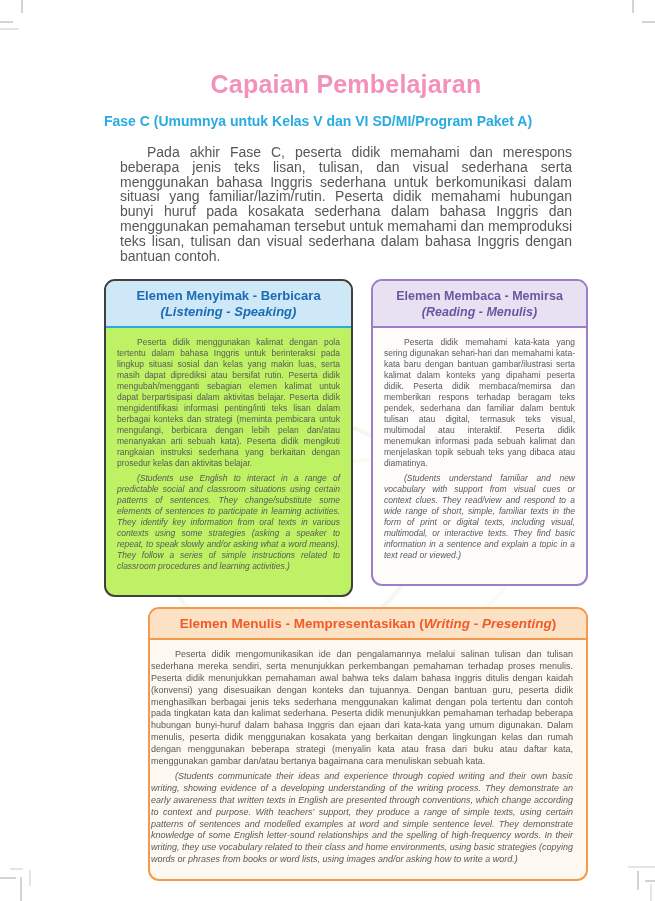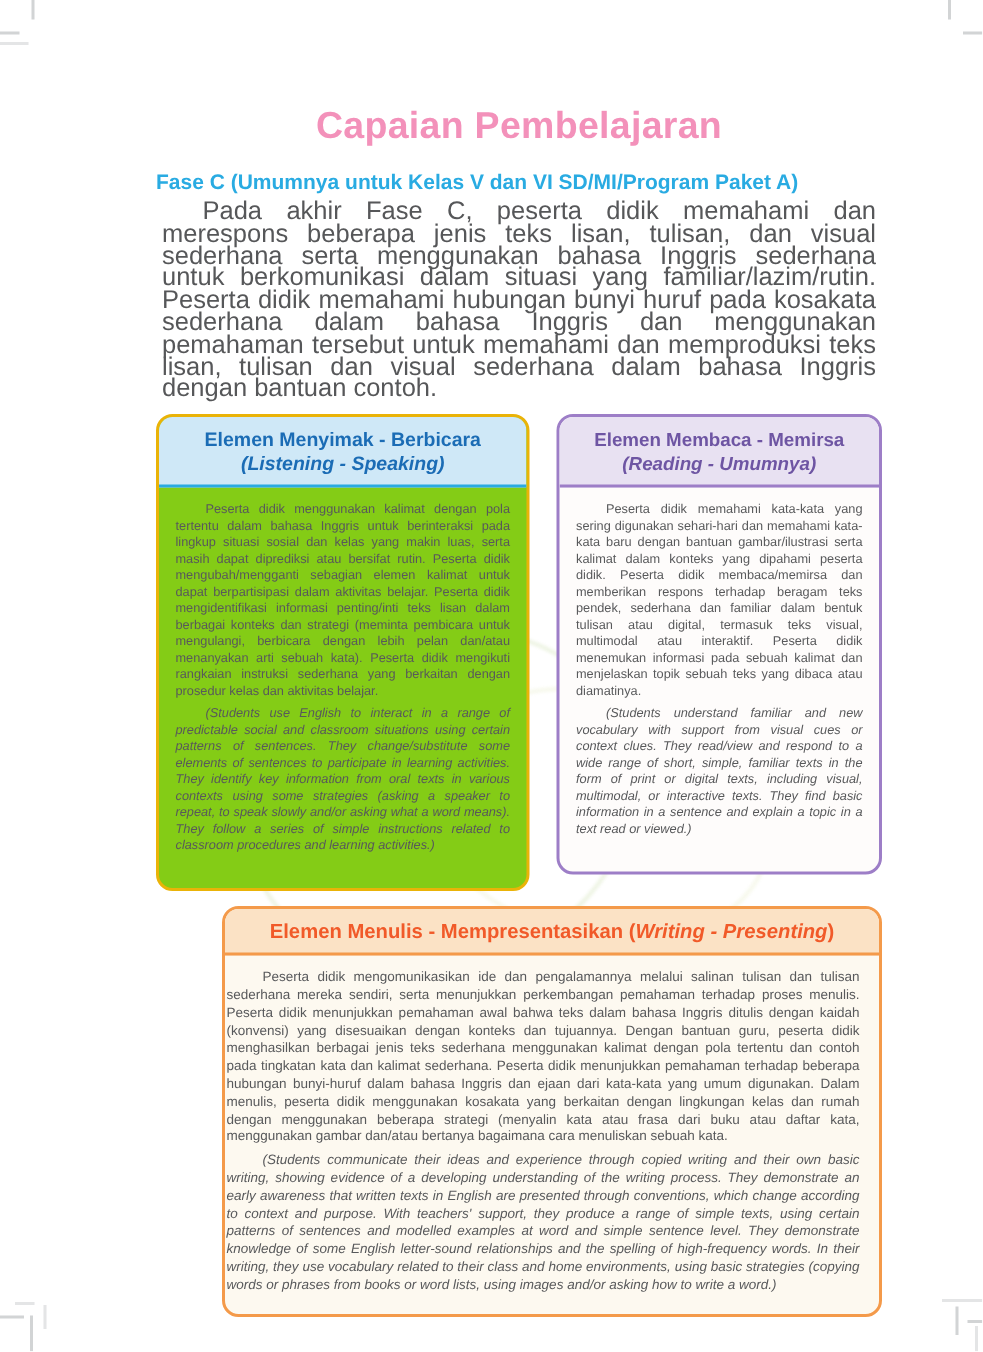--- a/index.html
+++ b/index.html
@@ -16,32 +16,32 @@
   
   .content { position:absolute; left:104px; top:70px; width:484px; }
   .doc-title {
     text-align:center; font-size:25px; font-weight:bold; color:#f391ba;
     letter-spacing:.2px; margin:0 0 14px 0;
   }
   .phase-heading {
     font-size:14px; font-weight:bold; color:#29abe2; margin:0 0 5px 0;
   }
   .para {
-    font-size:17px; line-height:14.8px; text-align:justify; margin:4px;
+    font-size:14px; line-height:14.8px; text-align:justify; margin:16px;
     text-indent:27px; color:#565759;
   }
   
   .boxes-row { display:flex; gap:18px; margin-top:9px; align-items:flex-start; }
   .ebox { border-radius:11px; overflow:hidden; box-sizing:border-box; }
   .ebox-head { text-align:center; font-weight:bold; padding:7px 6px 6px 6px; }
   .ebox-body { padding:9px 11px 23px 11px; }
   .ebox-body p { font-size:8.5px; line-height:11px; text-align:justify; margin:0; text-indent:20px; }
   .ebox-body p.en { font-style:italic; margin-top:4px; }
 
-  .box-listening { width:249px; border:2px solid #eab308; background:#84cc16; }
+  .box-listening { width:249px; border:2px solid #404040; background:#bef264; }
   .box-listening .ebox-head { background:#cfe8f7; border-bottom:2px solid #29aae1; color:#1b6cb5; font-size:13px; line-height:16px; }
   .box-reading { width:217px; border:2px solid #9d7ec7; background:#fefcfb; }
   .box-reading .ebox-head { background:#e8e1f2; border-bottom:2px solid #9d7ec7; color:#6e55a3; font-size:12.5px; line-height:16px; }
   .box-writing { margin-top:10px; border:2px solid #f49a4a; background:#fdf9f0;margin-left:44px; }
   .box-writing .ebox-head { background:#fbe2c5; border-bottom:2px solid #f49a4a; color:#f15a29; font-size:13.5px; line-height:16px; }
   .box-writing .ebox-body { padding:9px 13px 13px 1px; }
   .box-writing .ebox-body p { font-size:9px; line-height:11.8px; text-indent:24px; }
   .subtitle-it { font-style:italic; }
   
   .footer-art { position:absolute; left:388px; top:795px; width:250px; height:86px; }
@@ -92,21 +92,21 @@
         </div>
         <div class="ebox-body">
           <p>Peserta didik menggunakan kalimat dengan pola tertentu dalam bahasa Inggris untuk berinteraksi pada lingkup situasi sosial dan kelas yang makin luas, serta masih dapat diprediksi atau bersifat rutin. Peserta didik mengubah/mengganti sebagian elemen kalimat untuk dapat berpartisipasi dalam aktivitas belajar. Peserta didik mengidentifikasi informasi penting/inti teks lisan dalam berbagai konteks dan strategi (meminta pembicara untuk mengulangi, berbicara dengan lebih pelan dan/atau menanyakan arti sebuah kata). Peserta didik mengikuti rangkaian instruksi sederhana yang berkaitan dengan prosedur kelas dan aktivitas belajar.</p>
           <p class="en">(Students use English to interact in a range of predictable social and classroom situations using certain patterns of sentences. They change/substitute some elements of sentences to participate in learning activities. They identify key information from oral texts in various contexts using some strategies (asking a speaker to repeat, to speak slowly and/or asking what a word means). They follow a series of simple instructions related to classroom procedures and learning activities.)</p>
         </div>
       </div>
 
       <div class="ebox box-reading">
         <div class="ebox-head">
           <div>Elemen Membaca - Memirsa</div>
-          <div class="subtitle-it">(Reading - Umumnya)</div>
+          <div class="subtitle-it">(Reading - Menulis)</div>
         </div>
         <div class="ebox-body">
           <p>Peserta didik memahami kata-kata yang sering digunakan sehari-hari dan memahami kata-kata baru dengan bantuan gambar/ilustrasi serta kalimat dalam konteks yang dipahami peserta didik. Peserta didik membaca/memirsa dan memberikan respons terhadap beragam teks pendek, sederhana dan familiar dalam bentuk tulisan atau digital, termasuk teks visual, multimodal atau interaktif. Peserta didik menemukan informasi pada sebuah kalimat dan menjelaskan topik sebuah teks yang dibaca atau diamatinya.</p>
           <p class="en">(Students understand familiar and new vocabulary with support from visual cues or context clues. They read/view and respond to a wide range of short, simple, familiar texts in the form of print or digital texts, including visual, multimodal, or interactive texts. They find basic information in a sentence and explain a topic in a text read or viewed.)</p>
         </div>
       </div>
 
     </div>
 
     <div class="ebox box-writing">

